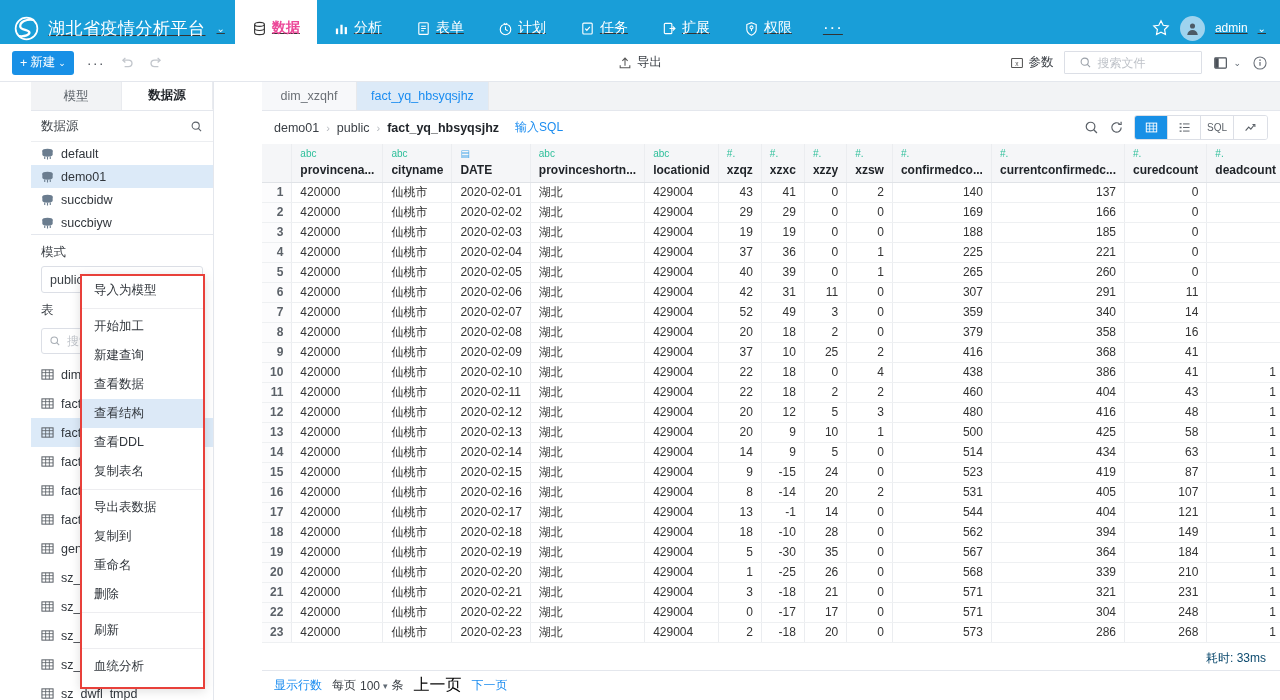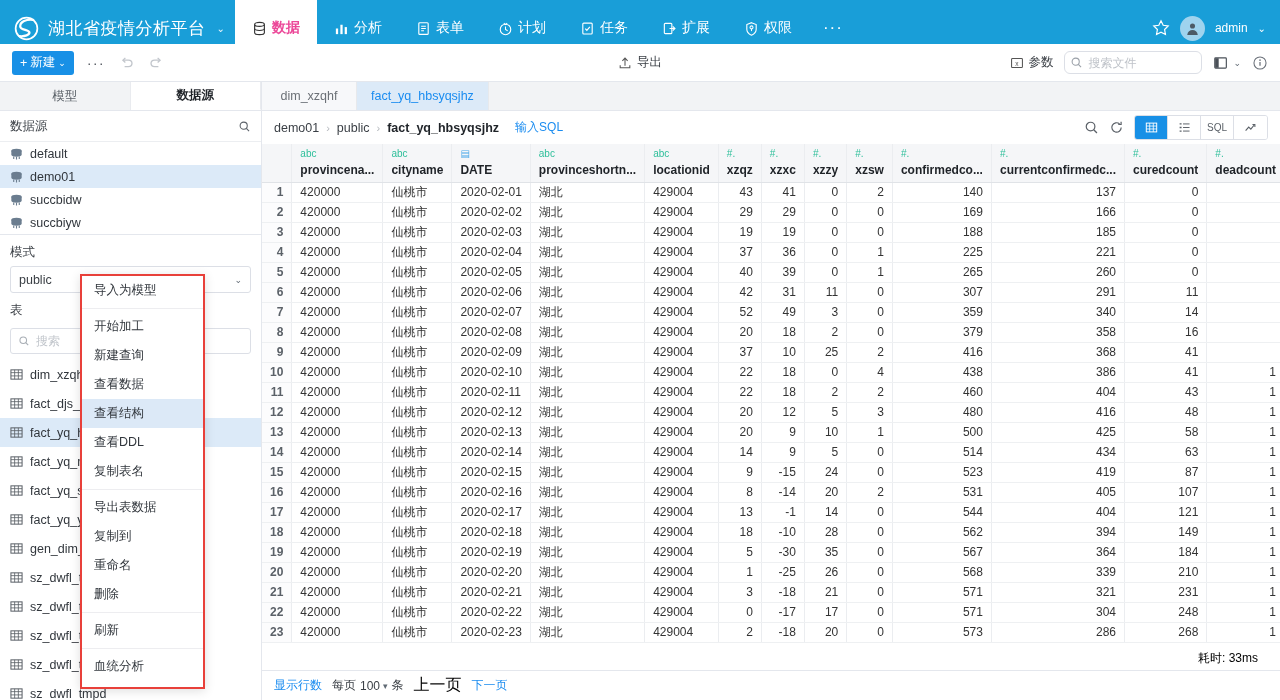--- a/index.html
+++ b/index.html
@@ -6,21 +6,21 @@
   html, body {
     width: 1280px; height: 700px;
     font-family: "Liberation Sans", "DejaVu Sans", sans-serif;
     font-size: 12px; color: #333; overflow: hidden; background: #fff;
   }
   #app { position: relative; width: 1280px; height: 700px; }
 
   
   .topnav {
     position: absolute; left: 0; top: 0; width: 1280px; height: 56px;
-    background: #199ed8; display: flex; align-items: stretch;
+    background: #199ed8; display: flex; align-items: stretch; text-decoration: underline;
   }
   .brand { display: flex; align-items: center; padding: 0 10px 0 14px; gap: 9px; color: #fff; }
   .brand-logo { width: 25px; height: 25px; flex: 0 0 25px; }
   .brand-title { font-size: 17px; letter-spacing: .5px; white-space: nowrap; }
   .brand-caret { font-size: 10px; opacity: .92; margin-left: 2px; }
   .navitems { display: flex; align-items: stretch; }
   .navitem {
     display: flex; align-items: center; gap: 5px; padding: 0 17px;
     color: #fff; font-size: 14px; white-space: nowrap; cursor: pointer;
   }
@@ -50,31 +50,31 @@
   .tb-icon { color: #8a9099; margin-left: 13px; cursor: pointer; display: inline-flex; align-items: center; }
   .tb-dots { font-size: 15px; letter-spacing: 1px; color: #5a5f66; }
   .export-center {
     position: absolute; left: 0; right: 0; margin: auto; width: 90px;
     display: flex; align-items: center; justify-content: center; gap: 5px;
     color: #3a3f45; font-size: 12.5px; cursor: pointer;
   }
   .tb-right { margin-left: auto; display: flex; align-items: center; gap: 11px; }
   .param-btn { display: flex; align-items: center; gap: 4px; color: #3a3f45; font-size: 12.5px; cursor: pointer; }
   .search-file {
-    width: 138px; height: 23px; border: 1px solid #dcdfe6; border-radius: 6px;
-    display: flex; align-items: center; gap: 5px; padding: 0 5px; color: #b9bdc4;
+    width: 138px; height: 23px; border: 1px solid #dcdfe6; border-radius: 1px;
+    display: flex; align-items: center; gap: 5px; padding: 0 14px; color: #b9bdc4;
   }
   .search-file input { border: 0; outline: 0; font-size: 12px; width: 100%; color: #555;
     font-family: "Liberation Sans", sans-serif; background: transparent; }
   .search-file input::placeholder { color: #bfc3c9; }
 
   
   .leftpanel {
-    position: absolute; left: 0; top: 82px; width: 262px; height: 618px;
-    background: #fff; border-right: 1px solid #e4e7ed;
+    position: absolute; left: 0; top: 82px; width: 214px; height: 618px;
+    background: #fff; border-right: 1px solid #e4e7ed; padding-left: 31px;
   }
   .lp-tabs { display: flex; height: 29px; border-bottom: 1px solid #e4e7ed; background: #f6f7f9; }
   .lp-tab {
     flex: 1; display: flex; align-items: center; justify-content: center;
     font-size: 12.5px; color: #5b6168; cursor: pointer; border-right: 1px solid #e9ebef;
     background: #f2f3f5;
   }
   .lp-tab.active { background: #fff; color: #1f2328; font-weight: bold; border-bottom: 1px solid #fff; }
   .lp-sec-head {
     height: 31px; display: flex; align-items: center; justify-content: space-between;
@@ -1049,15 +1049,15 @@
       <span class="ft-link">显示行数</span>
       <span class="ft-txt">每页</span>
       <span class="ft-txt" style="margin-left:-6px">100</span>
       <span class="caret-sm" style="margin-left:-7px">▾</span>
       <span class="ft-txt" style="margin-left:-6px">条</span>
       <span class="ft-dim">上一页</span>
       <span class="ft-link">下一页</span>
     </div>
   </div>
 
-  <div style="position:absolute;right:22px;bottom:33px;color:#000000;font-size:12px">耗时: 33ms</div>
+  <div style="position:absolute;right:14px;bottom:33px;color:#0c4a6e;font-size:12px">耗时: 33ms</div>
 
 </div>
 
 </body></html>

